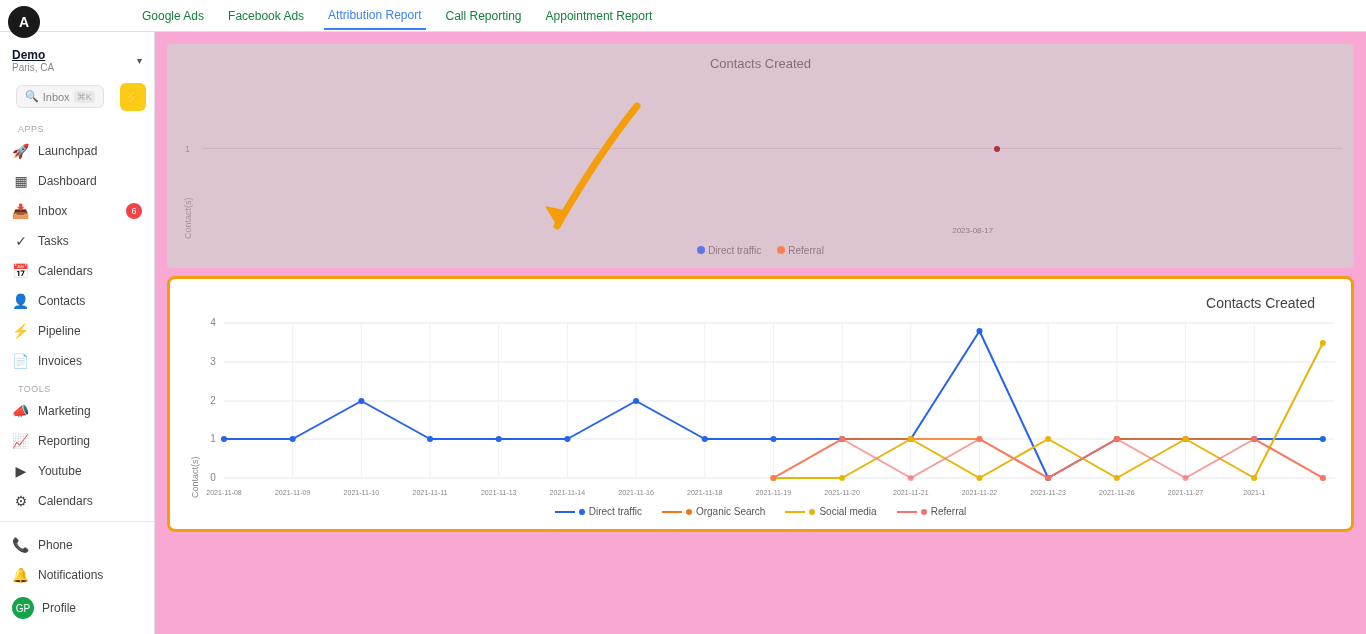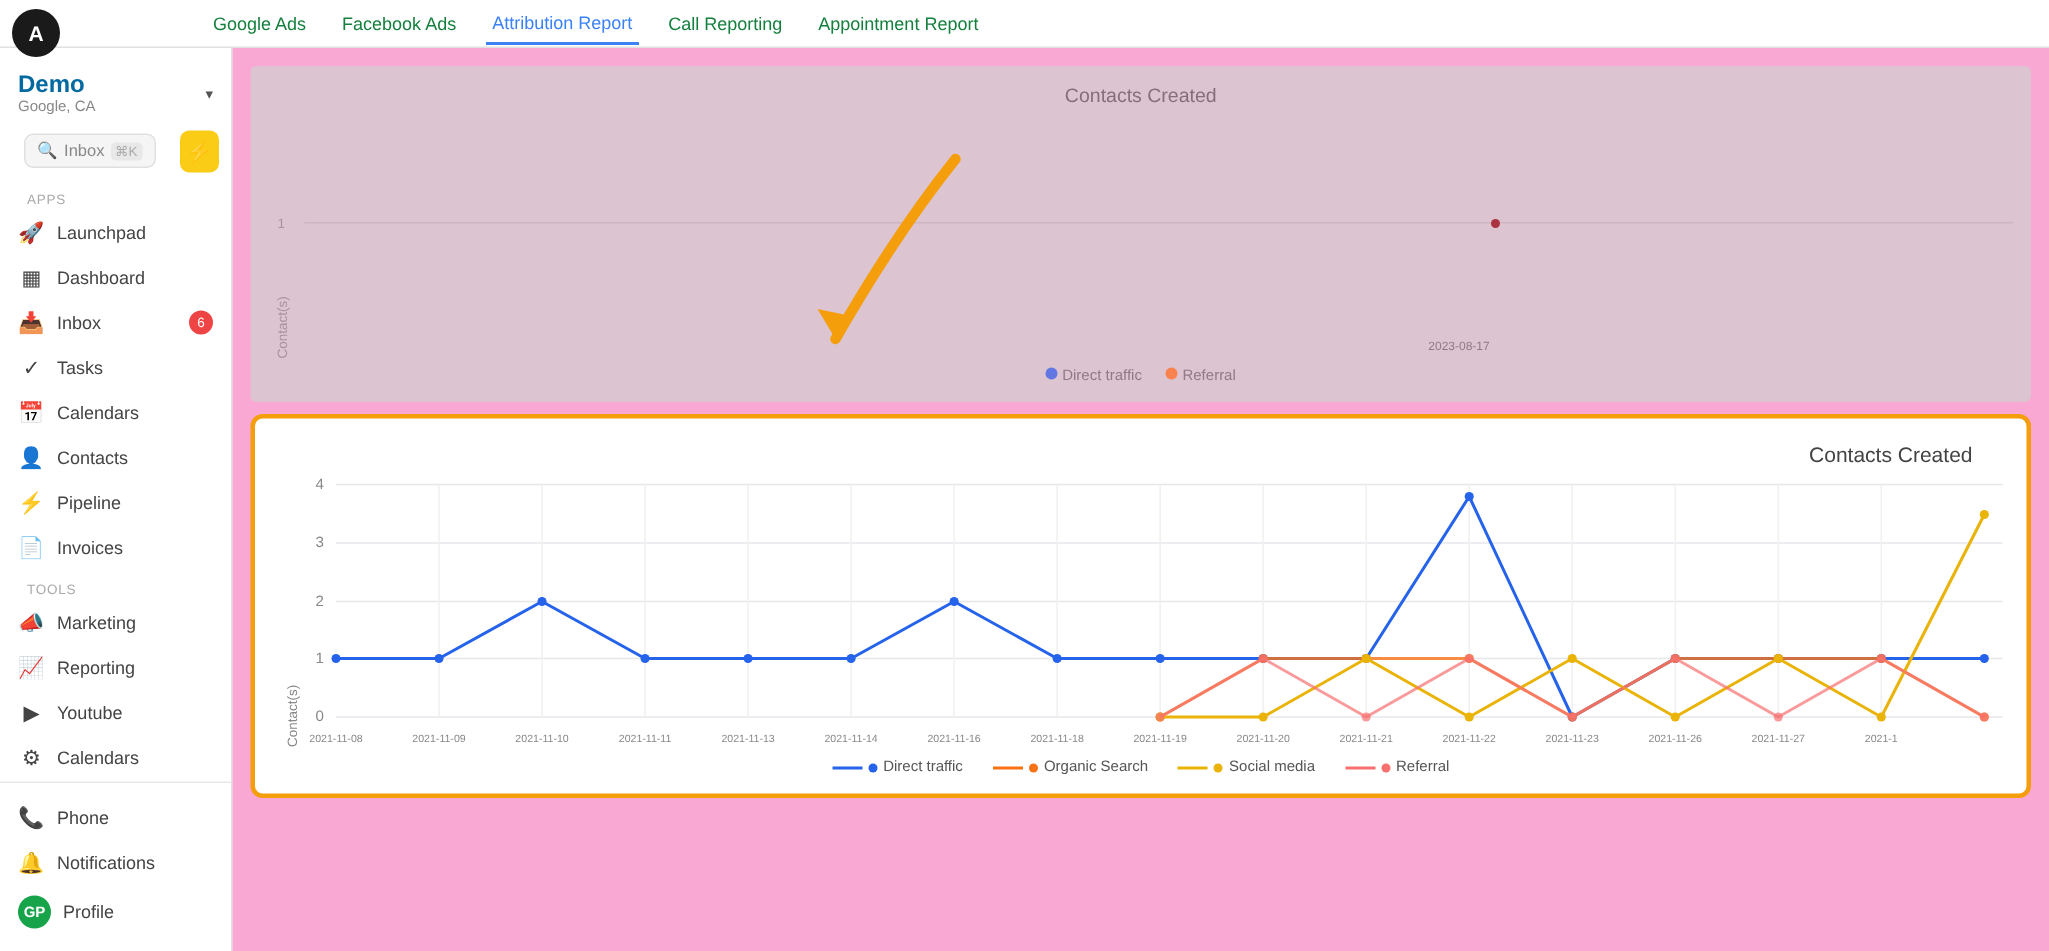--- a/index.html
+++ b/index.html
@@ -54,21 +54,21 @@
       border-radius: 50%;
       display: flex; align-items: center; justify-content: center;
       color: #fff; font-size: 14px; font-weight: bold;
       position: absolute; top: 6px; left: 8px;
     }
     .sidebar-account {
       padding: 8px 12px;
       display: flex; align-items: center; justify-content: space-between;
       cursor: pointer;
     }
-    .sidebar-account-name { font-size: 16px; font-weight: 600; color: #0369a1; }
+    .sidebar-account-name { font-size: 12px; font-weight: 600; color: #0f172a; text-decoration: underline; }
     .sidebar-account-loc { font-size: 10px; color: #888; }
     .chevron-down { font-size: 10px; color: #555; }
 
     .sidebar-search {
       margin: 4px 8px;
       background: #f5f5f5;
       border: 1px solid #e0e0e0;
       border-radius: 6px;
       display: flex; align-items: center;
       padding: 4px 8px; gap: 4px;
@@ -198,21 +198,21 @@
   <a>Call Reporting</a>
   <a>Appointment Report</a>
 </nav>
 
 <div class="main-layout">
 
   <aside class="sidebar">
     <div class="sidebar-account">
       <div>
         <div class="sidebar-account-name">Demo</div>
-        <div class="sidebar-account-loc">Google, CA</div>
+        <div class="sidebar-account-loc">Paris, CA</div>
       </div>
       <span class="chevron-down">▾</span>
     </div>
 
     <div class="search-row">
       <div class="sidebar-search">
         <span>🔍</span>
         <span>Inbox</span>
         <span class="kbd">⌘K</span>
       </div>
@@ -277,21 +277,21 @@
     <div class="sidebar-bottom">
       <div class="sidebar-item">
         <span class="icon">📞</span>
         <span>Phone</span>
       </div>
       <div class="sidebar-item">
         <span class="icon">🔔</span>
         <span>Notifications</span>
       </div>
       <div class="sidebar-item">
-        <span style="width:22px;height:22px;background:#16a34a;border-radius:50%;display:flex;align-items:center;justify-content:center;font-size:10px;color:#fff;font-weight:bold;">GP</span>
+        <span style="width:22px;height:22px;background:#16a34a;border-radius:50%;display:flex;align-items:center;justify-content:center;font-size:10px;color:#fff;">GP</span>
         <span>Profile</span>
       </div>
     </div>
   </aside>
 
   <main class="content">
 
     <div class="bg-chart-container">
       <div class="chart-title">Contacts Created</div>
       <div style="display:flex; height:160px; position:relative;">

